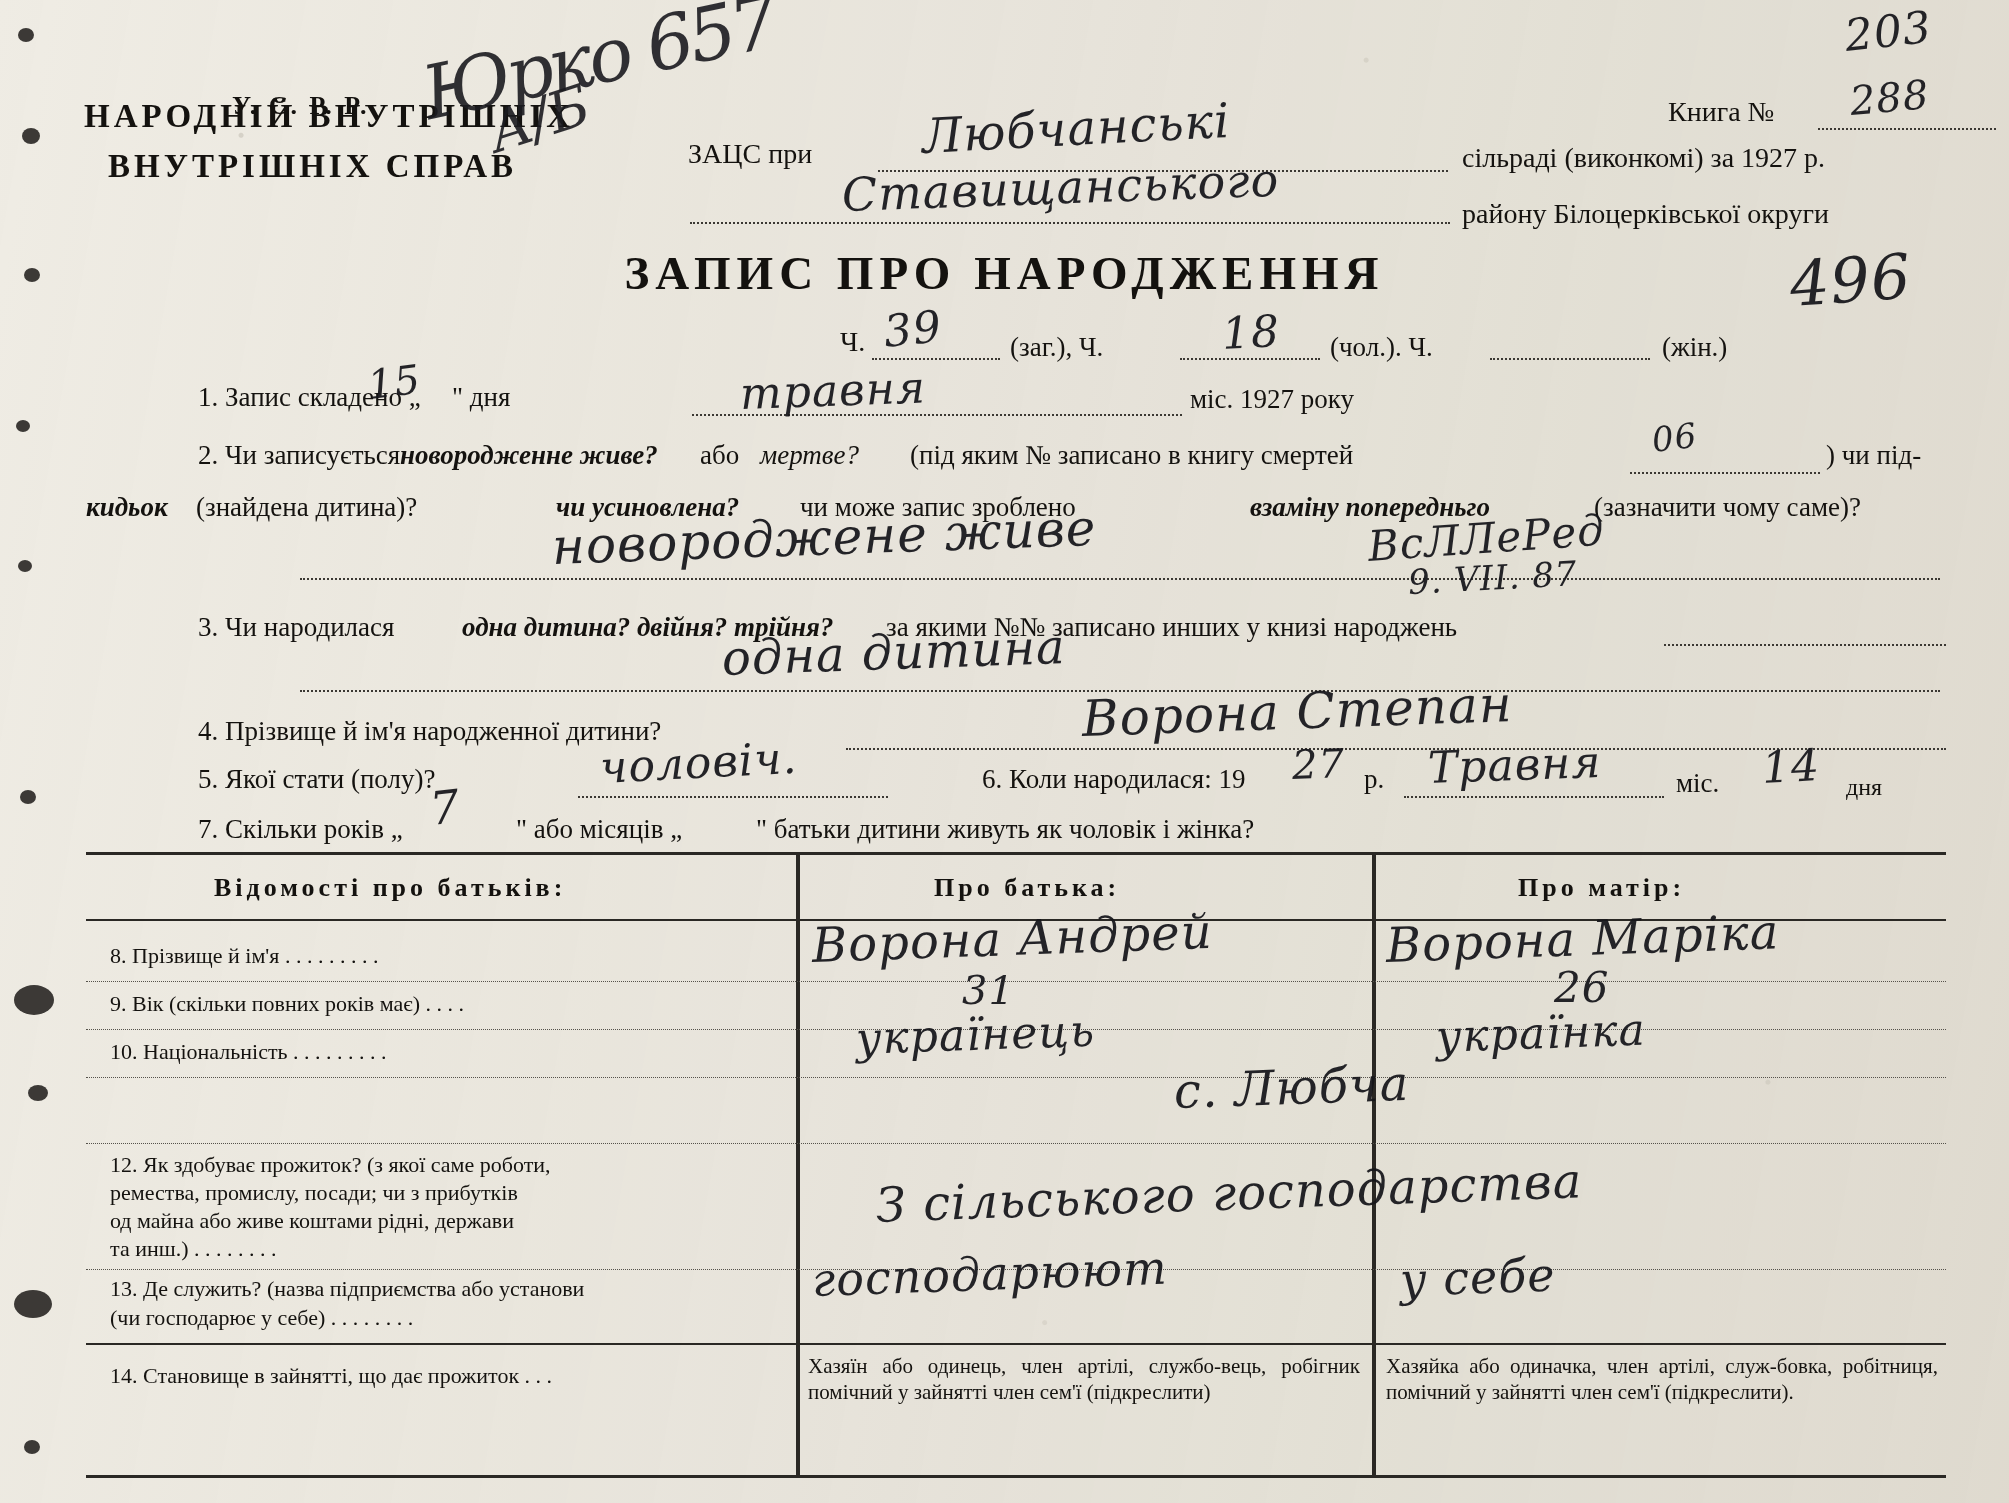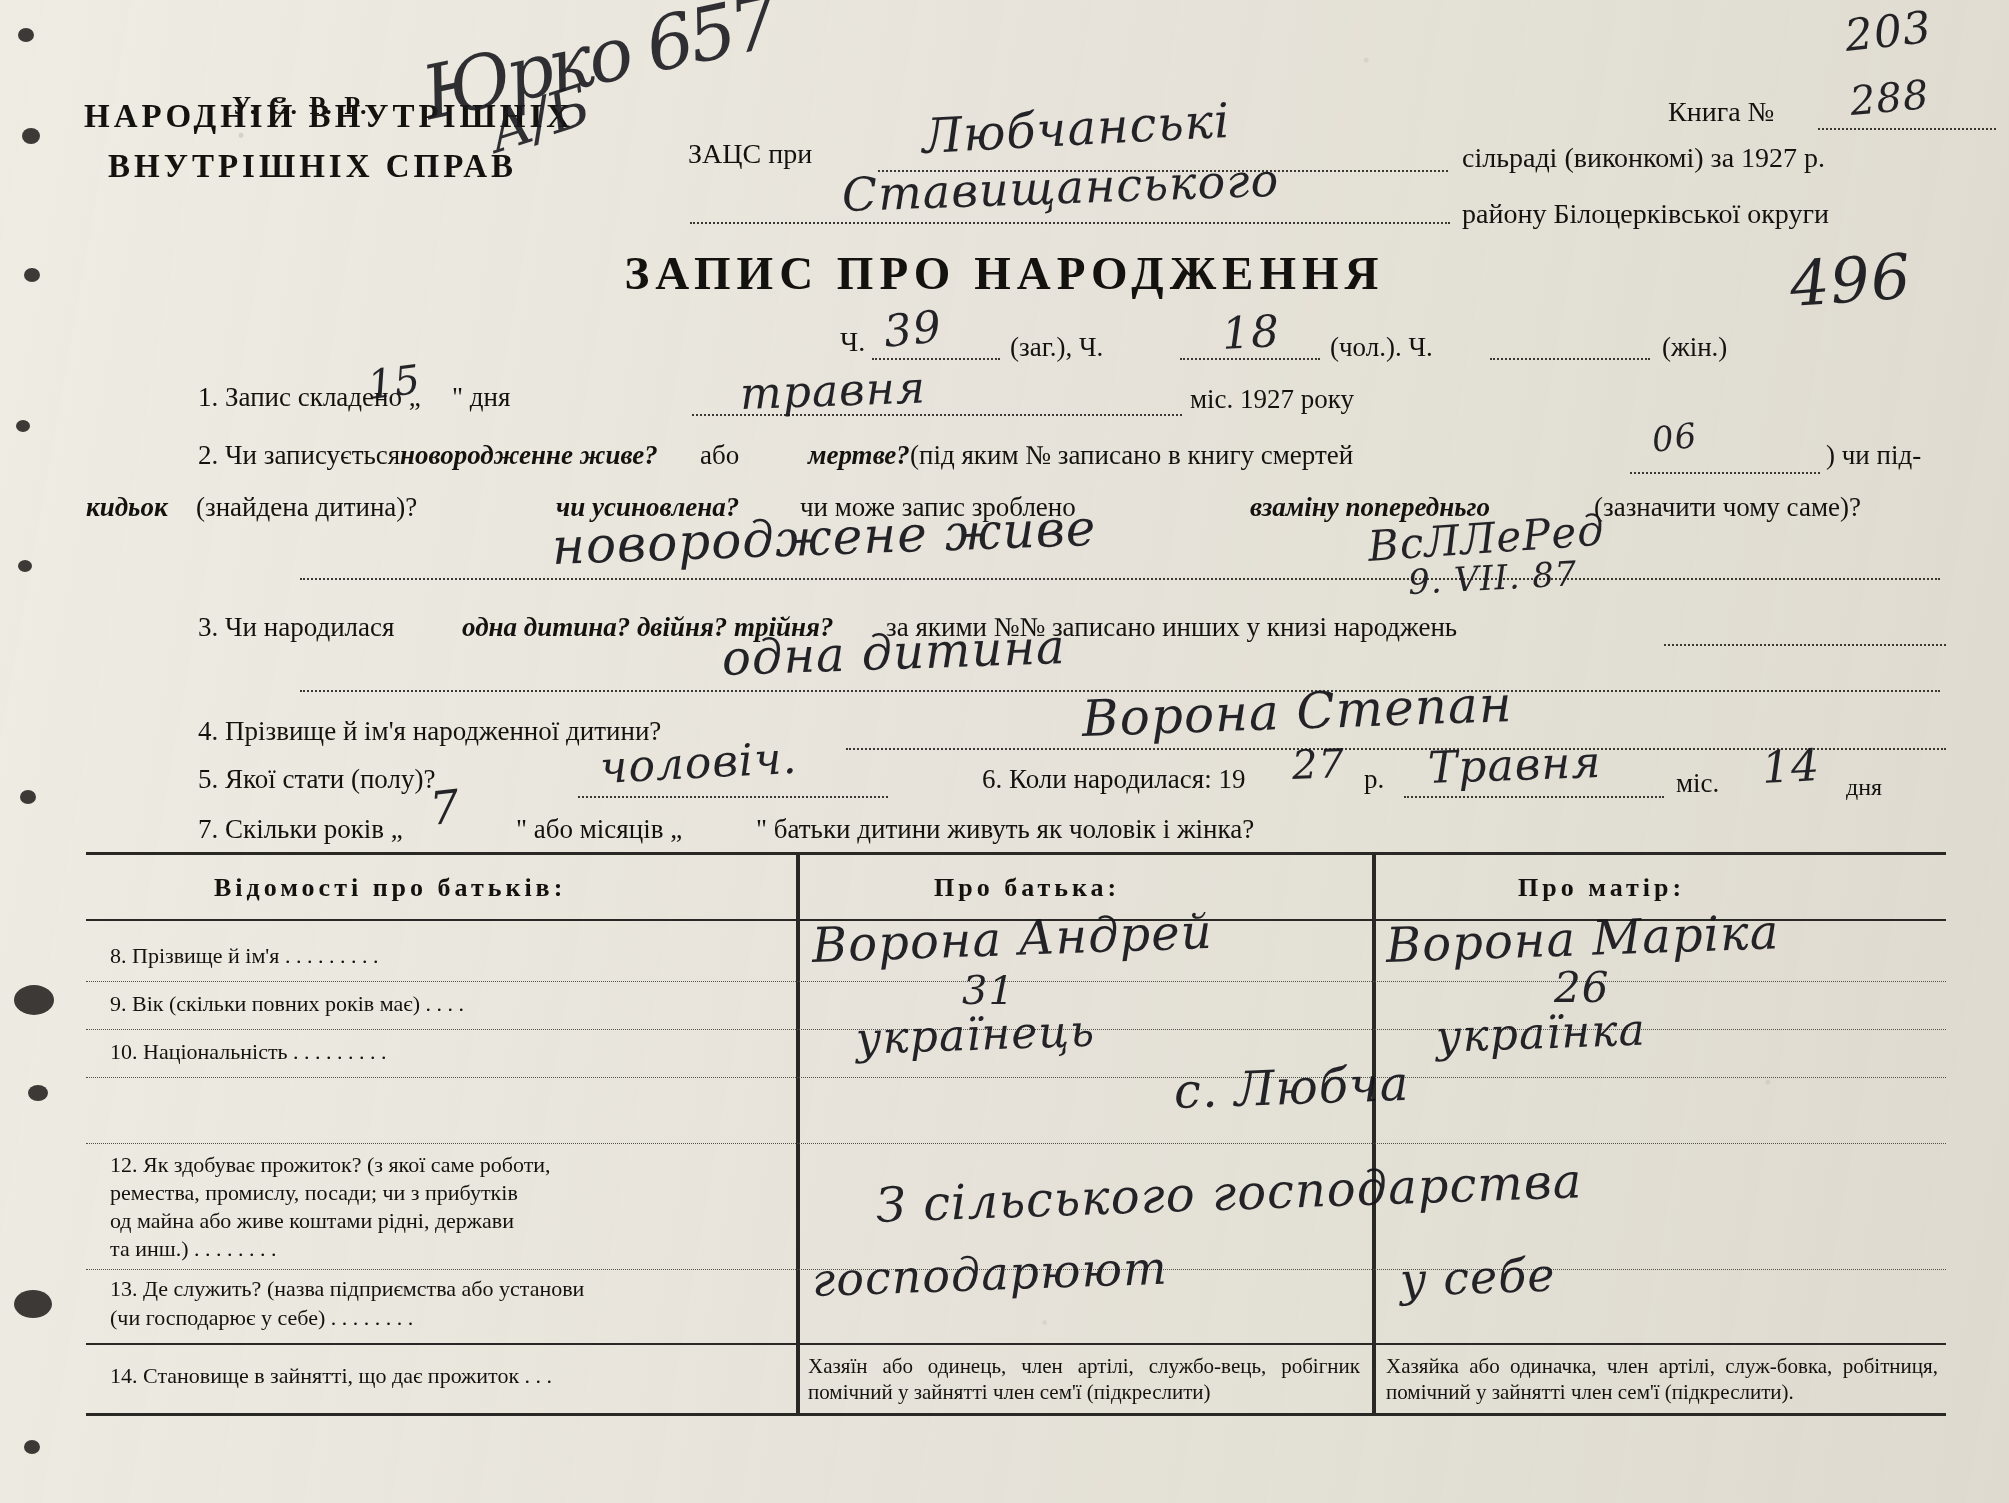--- a/index.html
+++ b/index.html
@@ -176,21 +176,21 @@
   <div class="printed body-line" style="left:198px; top:382px;">1. Запис складено „</div>
   <div class="hand" style="left:368px; top:362px; font-size:40px; transform:rotate(-7deg);">15</div>
   <div class="printed body-line" style="left:452px; top:382px;">" дня</div>
   <div class="dots" style="left:692px; top:414px; width:490px;"></div>
   <div class="hand" style="left:740px; top:368px; font-size:44px; transform:rotate(-2deg);">травня</div>
   <div class="printed body-line" style="left:1190px; top:384px;">міс. 1927 року</div>
 
   <div class="printed body-line" style="left:198px; top:440px;">2. Чи записується</div>
   <div class="printed body-line ital" style="left:400px; top:440px; font-weight:600;">новородженне живе?</div>
   <div class="printed body-line" style="left:700px; top:440px;">або</div>
-  <div class="printed body-line ital" style="left:760px; top:440px; font-weight:700;margin-left:48px;">мертве?</div>
+  <div class="printed body-line ital" style="left:760px; top:440px; font-weight:400;">мертве?</div>
   <div class="printed body-line" style="left:910px; top:440px;">(під яким № записано в книгу смертей</div>
   <div class="dots" style="left:1630px; top:472px; width:190px;"></div>
   <div class="hand" style="left:1652px; top:420px; font-size:34px; transform:rotate(-7deg);">06</div>
   <div class="printed body-line" style="left:1826px; top:440px;text-align:right;">) чи під-</div>
 
   <div class="printed body-line ital" style="left:86px; top:492px; font-weight:600;">кидьок</div>
   <div class="printed body-line" style="left:196px; top:492px;">(знайдена дитина)?</div>
   <div class="printed body-line ital" style="left:556px; top:492px; font-weight:600;">чи усиновлена?</div>
   <div class="printed body-line" style="left:800px; top:492px;">чи може запис зроблено</div>
   <div class="printed body-line ital" style="left:1250px; top:492px; font-weight:600;">взаміну попередньго</div>
@@ -226,21 +226,21 @@
   <div class="hand" style="left:1762px; top:742px; font-size:44px; transform:rotate(-3deg);">14</div>
   <div class="printed body-line" style="left:1846px; top:774px; font-size:24px;">дня</div>
 
   <div class="printed body-line" style="left:198px; top:814px;">7. Скільки років „</div>
   <div class="hand" style="left:430px; top:782px; font-size:46px; transform:rotate(-6deg);">7</div>
   <div class="printed body-line" style="left:516px; top:814px;">" або місяців „</div>
   <div class="hand" style="left:700px; top:790px; font-size:40px;"></div>
   <div class="printed body-line" style="left:756px; top:814px;">" батьки дитини живуть як чоловік і жінка?</div>
 
   <div class="tbl">
-    <div class="tbl-inner" style="height:558px;">
+    <div class="tbl-inner" style="height:620px;">
 
       <div class="col-sep" style="left:710px;"></div>
       <div class="col-sep" style="left:1286px;"></div>
 
       <div class="printed tblhead" style="position:absolute; left:128px; top:18px;">Відомості про батьків:</div>
       <div class="printed tblhead" style="position:absolute; left:848px; top:18px;">Про батька:</div>
       <div class="printed tblhead" style="position:absolute; left:1432px; top:18px;">Про матір:</div>
       <div class="row-sep" style="top:64px; border-bottom:2px solid #2a2824;"></div>
 
       <div class="printed small" style="position:absolute; left:24px; top:88px;">8. Прізвище й ім'я . . . . . . . . .</div>

